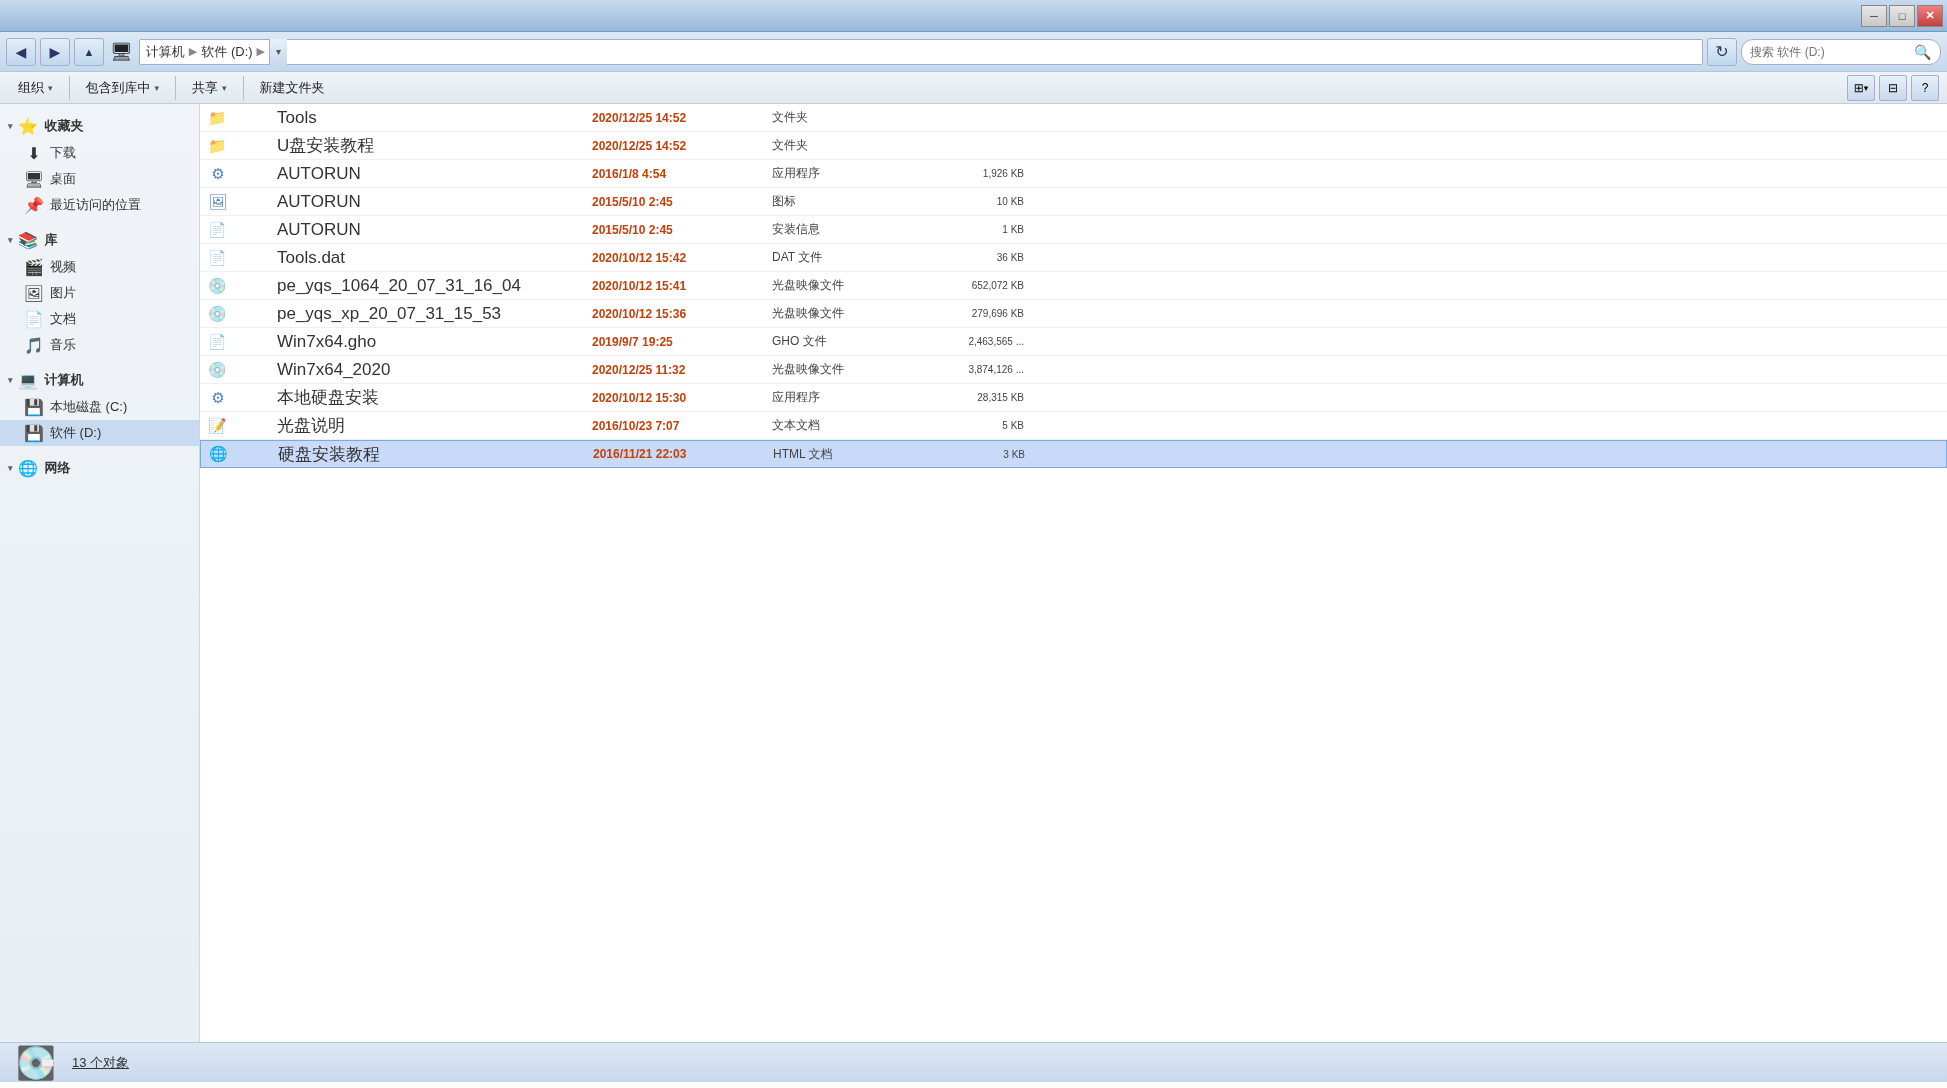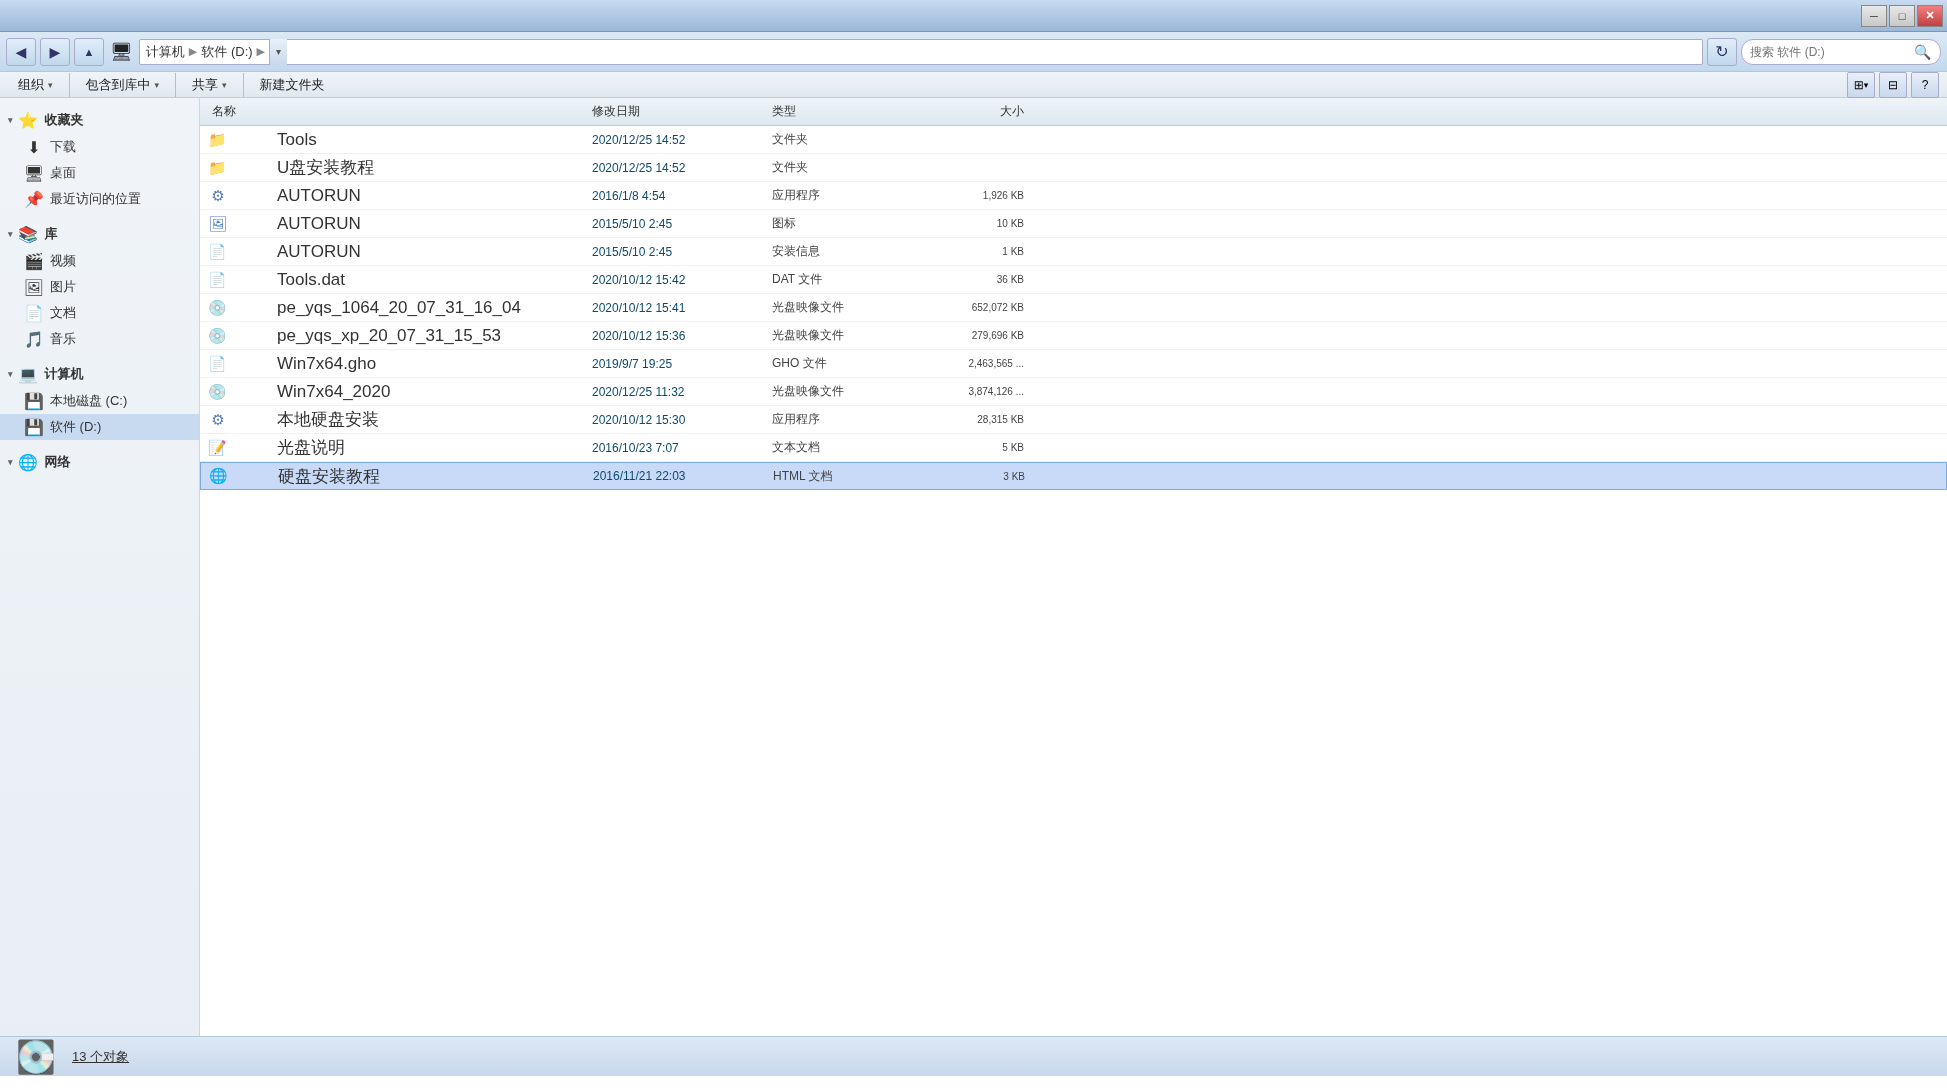--- a/index.html
+++ b/index.html
@@ -127,21 +127,21 @@
       background: transparent;
     }
     .search-icon-btn {
       cursor: pointer;
       color: #555;
       font-size: 14px;
     }
 
     
     .toolbar {
-      height: 26px;
+      height: 32px;
       background: linear-gradient(to bottom, #f0f4f8 0%, #e0e8f0 100%);
       display: flex;
       align-items: center;
       padding: 0 8px;
       gap: 2px;
       border-bottom: 1px solid #c0ccda;
     }
     .toolbar-btn {
       height: 30px;
       padding: 0 10px;
@@ -267,21 +267,21 @@
     .file-icon {
       width: 20px;
       height: 20px;
       display: flex;
       align-items: center;
       justify-content: center;
       font-size: 15px;
       flex-shrink: 0;
     }
     .file-name-text { font-size: 17px; margin-left: 43px; }
-    .col-date-val { width: 180px; font-size: 12px; color: #0c4a6e; padding: 0 4px; }
+    .col-date-val { width: 180px; font-size: 12px; color: #c2410c; padding: 0 4px; font-weight: bold; }
     .col-type-val { width: 140px; font-size: 12px; color: #444; padding: 0 4px; }
     .col-size-val { width: 120px; font-size: 10px; color: #444; text-align: right; padding: 0 4px; }
 
     
     .status-bar {
       height: 40px;
       background: linear-gradient(to bottom, #dce8f4 0%, #c8d8ec 100%);
       border-top: 1px solid #b0c8de;
       display: flex;
       align-items: center;
@@ -447,26 +447,20 @@
       <div class="sidebar-section-header">
         <span class="section-arrow">▾</span>
         <span class="sidebar-icon">🌐</span>
         <span>网络</span>
       </div>
     </div>
   </div>
 
   <div class="file-list-container">
 
-    <div class="file-list-header">
-      <div class="col-name col-header">名称</div>
-      <div class="col-date col-header">修改日期</div>
-      <div class="col-type col-header">类型</div>
-      <div class="col-size col-header">大小</div>
-    </div>
 
     <div id="file-rows">
         <div class="file-row">
     <div class="col-name">
       <span class="file-icon icon-folder">📁</span>
       <span class="file-name-text">Tools</span>
     </div>
     <div class="col-date-val">2020/12/25 14:52</div>
     <div class="col-type-val">文件夹</div>
     <div class="col-size-val"></div>

